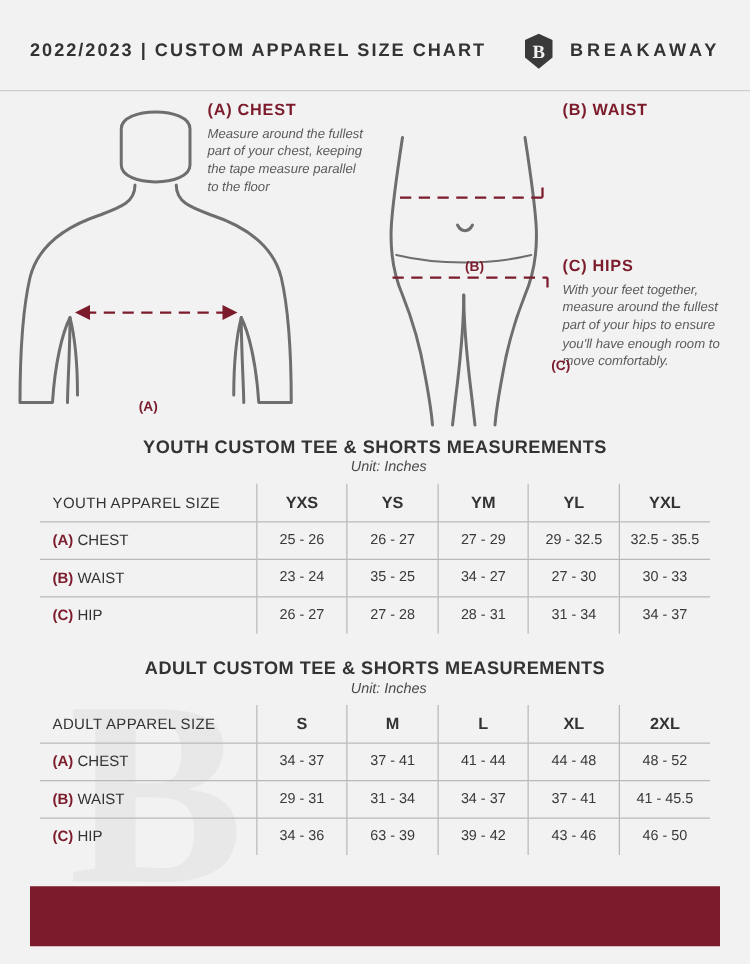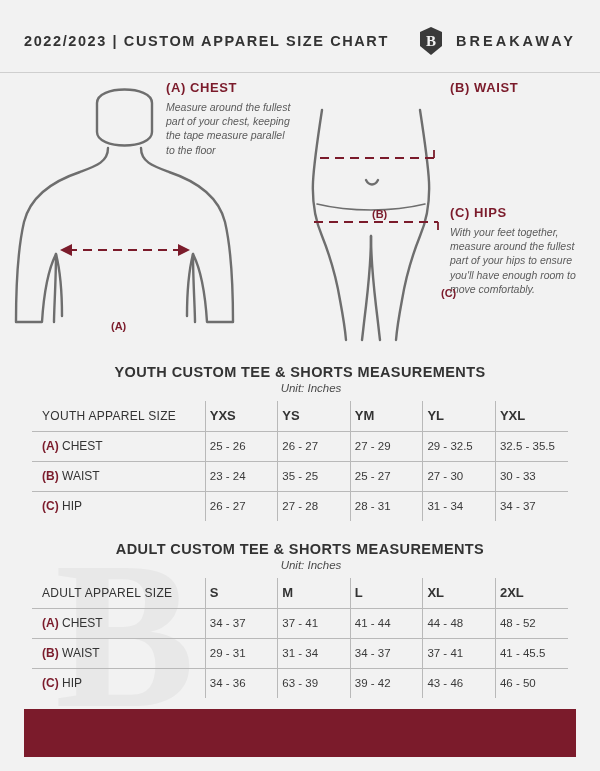--- a/index.html
+++ b/index.html
@@ -56,35 +56,35 @@
     margin-bottom:5px;
   }
   .note-body {
     font-size:10.5px; font-style:italic; color:#5b5b5b; line-height:1.35;
   }
   #note-chest { left:166px; top:10px; width:130px; }
   #note-waist { left:450px; top:10px; width:140px; }
   #note-hips  { left:450px; top:135px; width:142px; }
 
   
-  .table-block { position:relative; z-index:2; margin-top:24px; }
+  .table-block { position:relative; z-index:2; margin-top:10px; }
   .tbl-title {
     text-align:center; font-size:14.5px; font-weight:bold; color:#333; letter-spacing:.4px;
   }
   .tbl-unit {
     text-align:center; font-size:11.5px; font-style:italic; color:#4a4a4a; margin-top:2px; margin-bottom:7px;padding-left:22px;
   }
   table {
     width:536px; margin:0 auto; border-collapse:collapse;
     background:transparent;
   }
   th, td {
     border:1px solid #b9b9b9;
     font-size:11.5px; color:#3a3a3a;
-    height:30px; text-align:left; padding:0 4px;
+    height:30px; text-align:center; padding:0 4px;
   }
   th.rowhead, td.rowhead {
     text-align:left; padding-left:10px; width:172px; font-weight:normal;
   }
   th.rowhead { font-size:12px; color:#333; letter-spacing:.3px; }
   th.sz { font-size:13px; font-weight:bold; color:#333; width:72px; }
   td.label { font-size:12px; color:#333; }
   .tag { color:#7b1b2b; font-weight:bold; }
   
   table tr:first-child th:first-child { border-left:none; border-top:none; }
@@ -227,21 +227,21 @@
         <td>29 - 32.5</td>
         <td>32.5 - 35.5</td>
       </tr>
       <tr>
         <td class="rowhead label">
           <span class="tag">(B)</span> 
           <span>WAIST</span>
         </td>
         <td>23 - 24</td>
         <td>35 - 25</td>
-        <td>25 - 27</td>
+        <td>34 - 27</td>
         <td>27 - 30</td>
         <td>30 - 33</td>
       </tr>
       <tr>
         <td class="rowhead label">
           <span class="tag">(C)</span> 
           <span>HIP</span>
         </td>
         <td>26 - 27</td>
         <td>27 - 28</td>

